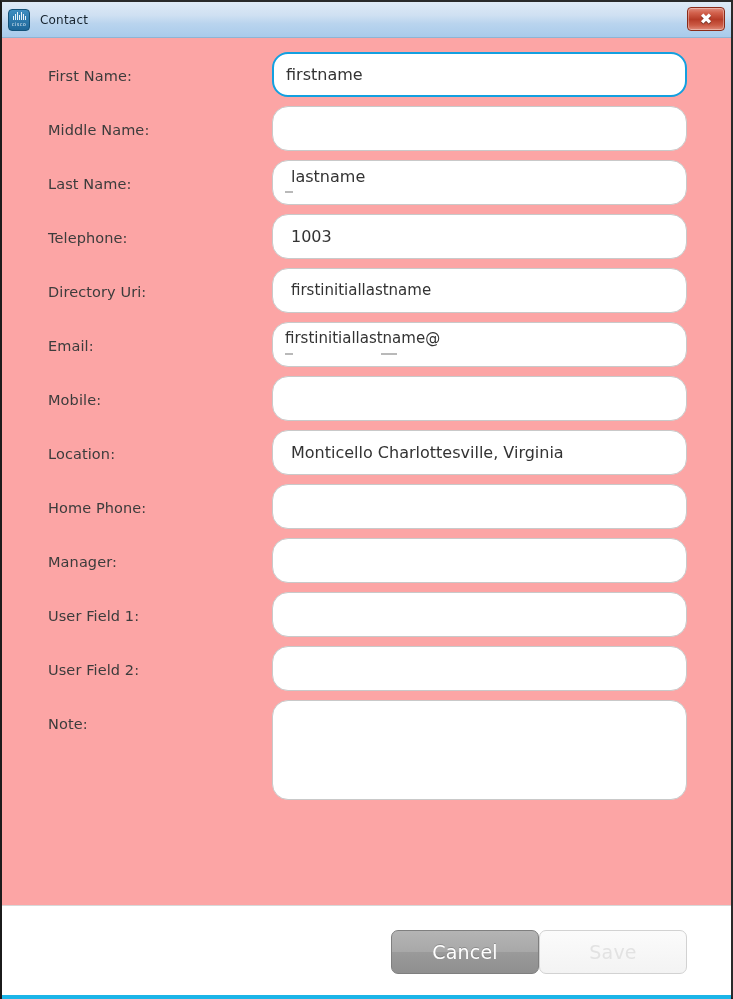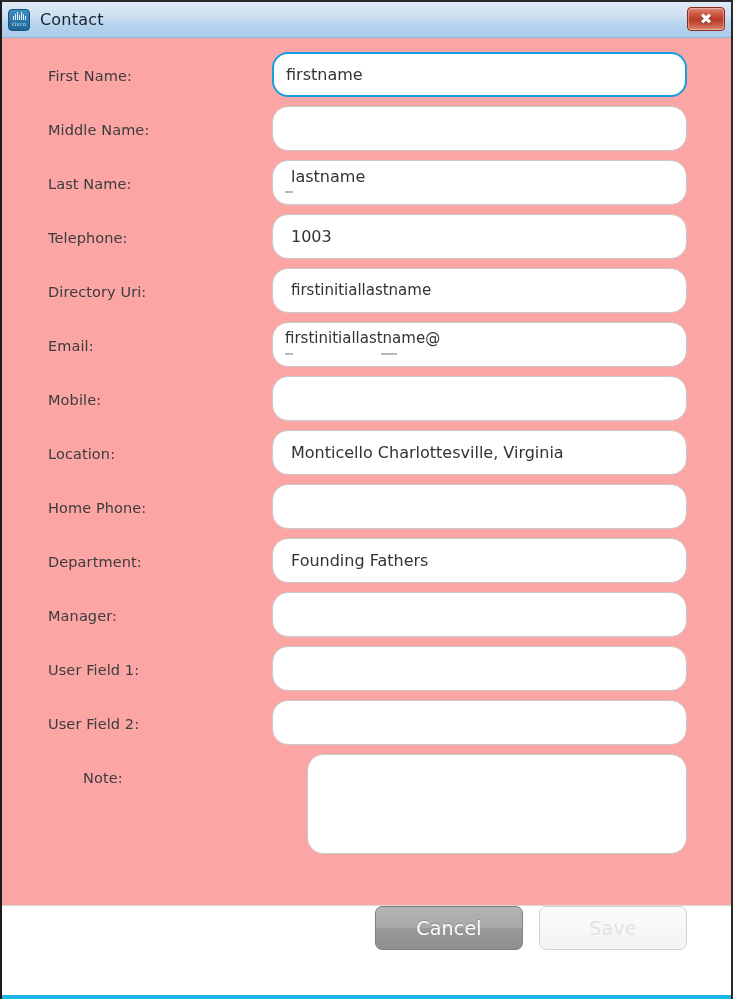--- a/index.html
+++ b/index.html
@@ -68,21 +68,21 @@
   .cisco-word {
     font-size: 5px;
     letter-spacing: 0.4px;
     color: #e8f2fa;
     font-family: "DejaVu Sans", sans-serif;
     line-height: 6px;
     margin-top: 1px;
   }
   .title-text {
     margin-left: 10px;
-    font-size: 16px;
+    font-size: 12px;
     color: #16232e;
     font-family: "DejaVu Sans", sans-serif;
     letter-spacing: 0.2px;
   }
   .close-button {
     position: absolute;
     right: 6px;
     top: 5px;
     width: 38px;
     height: 24px;
@@ -110,21 +110,21 @@
     background: #fca5a5;
     padding: 14px 0 0 0;
     overflow: hidden;
   }
   .form-row {
     display: flex;
     align-items: flex-start;
     height: 54px;
     padding: 0 44px 0 46px;
   }
-  .form-row.note-row { height: auto; margin-left: 35px; }
+  .form-row.note-row { height: auto; }
   .label {
     width: 224px;
     flex: 0 0 224px;
     font-size: 14.5px;
     color: #3c3c3c;
     font-family: "DejaVu Sans", sans-serif;
     padding-top: 16px;
     letter-spacing: 0.1px;
     white-space: nowrap;
   }
@@ -167,24 +167,23 @@
   }
   .field.artifact .ghost.g1 { width: 8px; left: 12px; }
   .field.artifact .ghost.g2 { width: 16px; left: 108px; height: 2px; }
 
   
   .footer {
     flex: 0 0 92px;
     background: #ffffff;
     border-top: 1px solid #d8d8d8;
     display: flex;
-    align-items: flex-start;
+    align-items: center;
     justify-content: flex-end;
     padding-right: 44px;
-    gap: 16px;
     position: relative;
   }
   .btn {
     width: 148px;
     height: 44px;
     border-radius: 7px;
     font-size: 19px;
     font-family: "DejaVu Sans", sans-serif;
     display: flex;
     align-items: center;
@@ -296,26 +295,20 @@
       </div>
     </div>
 
     <div class="form-row">
       <div class="label">Home Phone:</div>
       <div class="field">
         <span class="value"></span>
       </div>
     </div>
 
-    <div class="form-row">
-      <div class="label">Department:</div>
-      <div class="field">
-        <span class="value indent">Founding Fathers</span>
-      </div>
-    </div>
 
     <div class="form-row">
       <div class="label">Manager:</div>
       <div class="field">
         <span class="value"></span>
       </div>
     </div>
 
     <div class="form-row">
       <div class="label">User Field 1:</div>

